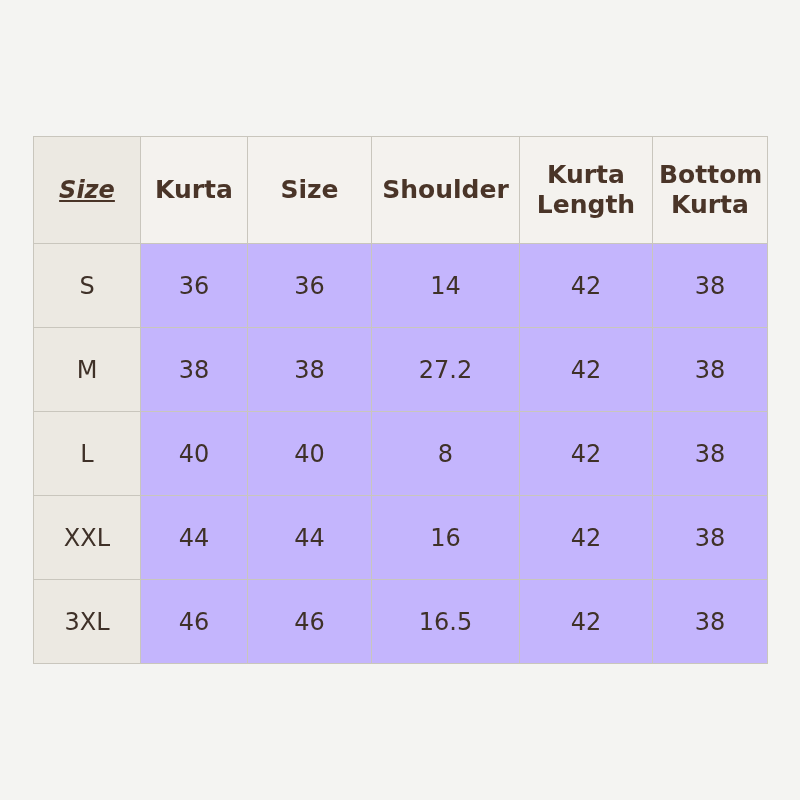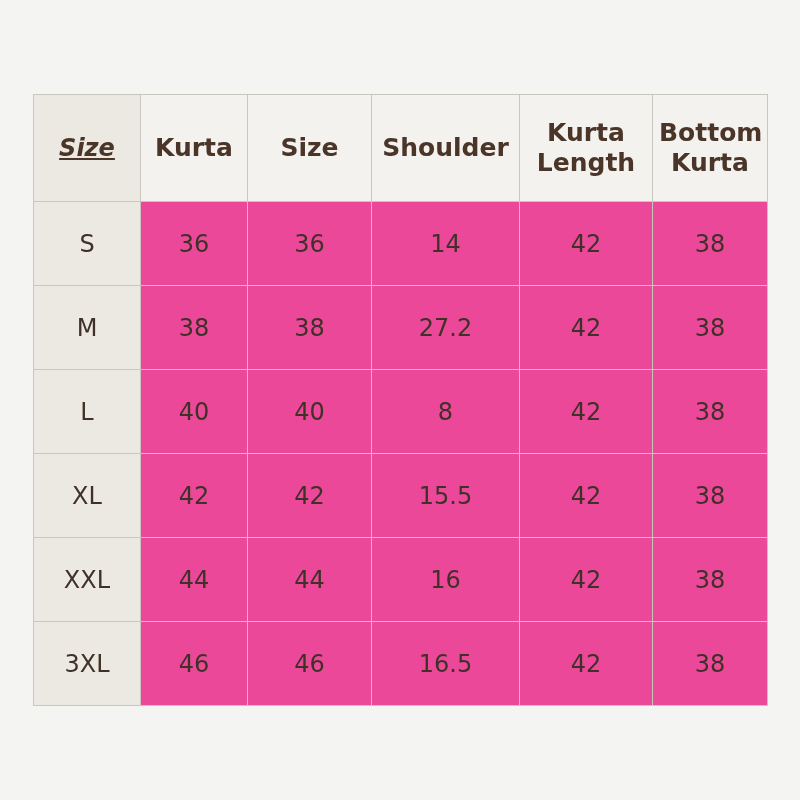--- a/index.html
+++ b/index.html
@@ -50,21 +50,21 @@
     background: #ece9e2;
     font-size: 24px;
     text-decoration: underline;
   }
 
   
   table.size-chart tbody td {
     height: 81px;
     font-size: 24px;
     font-weight: normal;
-    background: #ec4899;
+    background: #c4b5fd;
     color: #3f3128;
   }
   table.size-chart tbody td.size-cell {
     background: #ece9e2;
     font-size: 24px;
   }
 
   
   col.c-size     { width: 107px; }
   col.c-bust     { width: 107px; }
@@ -115,28 +115,20 @@
       </tr>
       <tr>
         <td class="size-cell">L</td>
         <td>40</td>
         <td>40</td>
         <td>8</td>
         <td>42</td>
         <td>38</td>
       </tr>
       <tr>
-        <td class="size-cell">XL</td>
-        <td>42</td>
-        <td>42</td>
-        <td>15.5</td>
-        <td>42</td>
-        <td>38</td>
-      </tr>
-      <tr>
         <td class="size-cell">XXL</td>
         <td>44</td>
         <td>44</td>
         <td>16</td>
         <td>42</td>
         <td>38</td>
       </tr>
       <tr>
         <td class="size-cell">3XL</td>
         <td>46</td>

